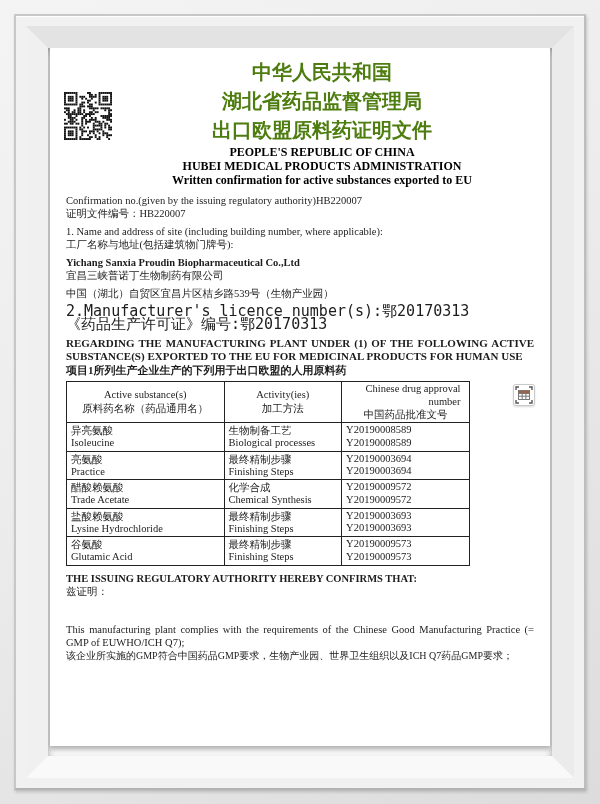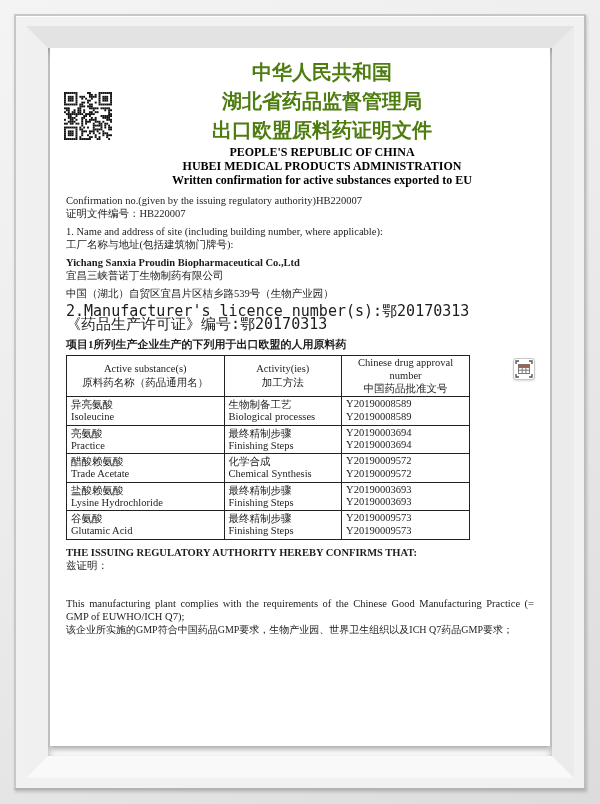--- a/index.html
+++ b/index.html
@@ -409,20 +409,21 @@
       <div class="blk">
         <div class="zh">中国（湖北）自贸区宜昌片区桔乡路539号（生物产业园）</div>
       </div>
 
       <div class="blk">
         <div class="mono">2.Manufacturer's licence number(s):鄂20170313</div>
         <div class="mono">《药品生产许可证》编号:鄂20170313</div>
       </div>
 
       <div class="blk" style="margin-top:6px">
+        <div class="regard-en">REGARDING THE MANUFACTURING PLANT UNDER (1) OF THE FOLLOWING ACTIVE SUBSTANCE(S) EXPORTED TO THE EU FOR MEDICINAL PRODUCTS FOR HUMAN USE</div>
         <div class="regard-zh">项目1所列生产企业生产的下列用于出口欧盟的人用原料药</div>
       </div>
 
       <div class="tbl-wrap">
         <table class="subst">
           <colgroup>
                   <col class="c1">
                   <col class="c2">
                   <col class="c3">
                 </colgroup>
@@ -430,21 +431,21 @@
             <tr>
               <th>
                 <div class="hdr-en">Active substance(s)</div>
                 <div class="hdr-zh">原料药名称（药品通用名）</div>
               </th>
               <th>
                 <div class="hdr-en">Activity(ies)</div>
                 <div class="hdr-zh">加工方法</div>
               </th>
               <th>
-                <div class="hdr-en" style="max-width:110px;margin:0 auto;">Chinese drug approval number</div>
+                <div class="hdr-en" style="max-width:110px;margin:0 auto;text-align:right;">Chinese drug approval number</div>
                 <div class="hdr-zh">中国药品批准文号</div>
               </th>
             </tr>
           </thead>
           <tbody>
             <tr>
               <td>
                       <div class="cell-zh">异亮氨酸</div>
                       <div class="cell-en">Isoleucine</div>
                     </td>

